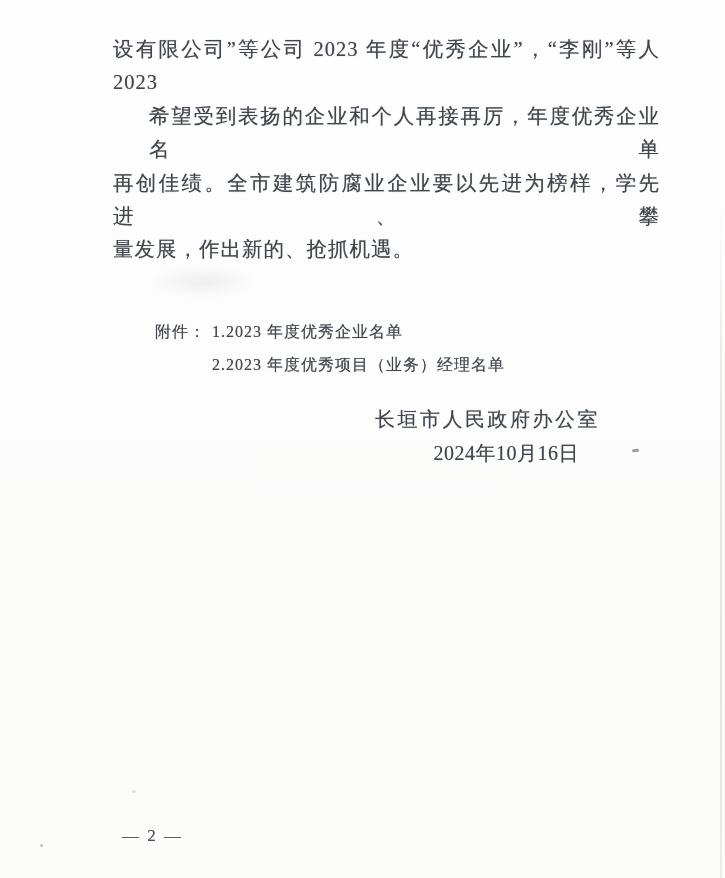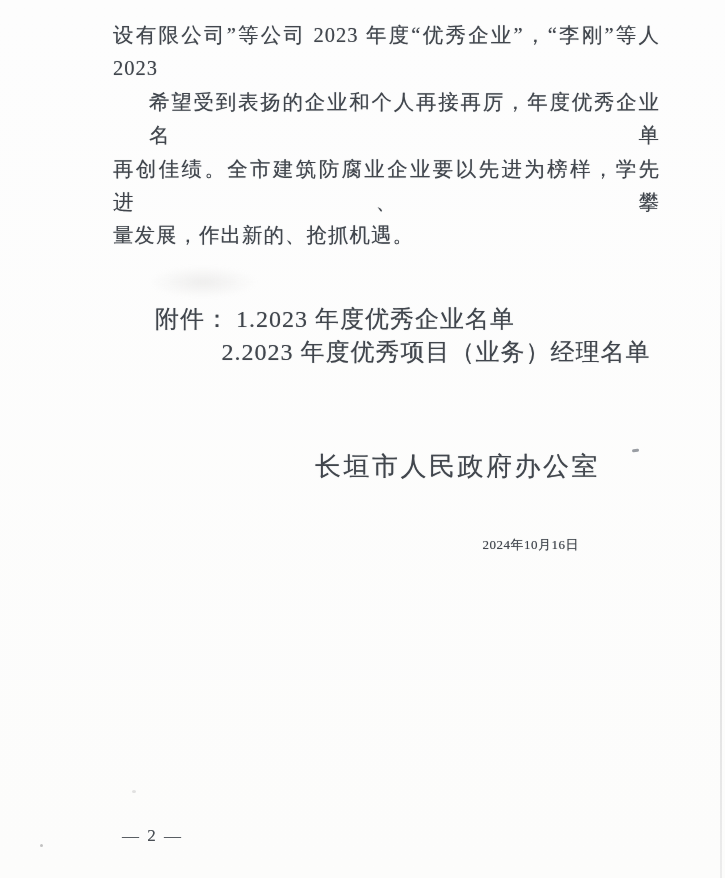--- a/index.html
+++ b/index.html
@@ -10,70 +10,68 @@
     overflow: hidden;
   }
   .page {
     position: relative;
     width: 725px; height: 878px;
     background: linear-gradient(180deg, #fdfdfd 0%, #fcfcfb 100%);
   }
   
   .body-text {
     position: absolute;
-    left: 113px; top: 19px;
+    left: 113px; top: 33px;
     width: 547px;
     color: #41464d;
     font-size: 20.5px;
     line-height: 33.4px;
     letter-spacing: 1px;
     text-shadow: 0 0 0.8px rgba(66, 72, 80, 0.55);
   }
   .line { min-height: 33.4px; }
   .justify {
     text-align: justify;
     text-align-last: justify;
   }
   .indent { padding-left: 36px; }
 
   .attachment {
     position: absolute;
-    left: 113px; top: 303px;
+    left: 113px; top: 315px;
     width: 547px;
     color: #41464d;
-    font-size: 24px;
+    font-size: 16px;
     line-height: 33.4px;
     letter-spacing: 1px;
     text-shadow: 0 0 0.8px rgba(66, 72, 80, 0.55);
   }
   .att-line-1 { padding-left: 42px; }
-  .att-line-2 { padding-left: 99px; text-align: center; }
+  .att-line-2 { padding-left: 99px; }
   .att-label { padding-right: 6px; }
 
   .signature {
     position: absolute;
     left: 113px; top: 402px;
     width: 547px;
     text-align: right;
     color: #41464d;
     text-shadow: 0 0 0.8px rgba(66, 72, 80, 0.55);
   }
   .issuer {
-    font-size: 26px;
+    font-size: 20px;
     letter-spacing: 2.5px;
     line-height: 34px;
     padding-right: 60px;
-    margin-top: 48px;
   }
   .date {
-    font-size: 13px;
+    font-size: 20px;
     letter-spacing: 0.5px;
     line-height: 34px;
     padding-right: 81px;
-    margin-top: 44px;
   }
 
   .footer {
     position: absolute;
     left: 122px; top: 826px;
     color: #4a4f55;
     font-size: 17px;
     letter-spacing: 2px;
     text-shadow: 0 0 0.6px rgba(74, 79, 85, 0.5);
   }

